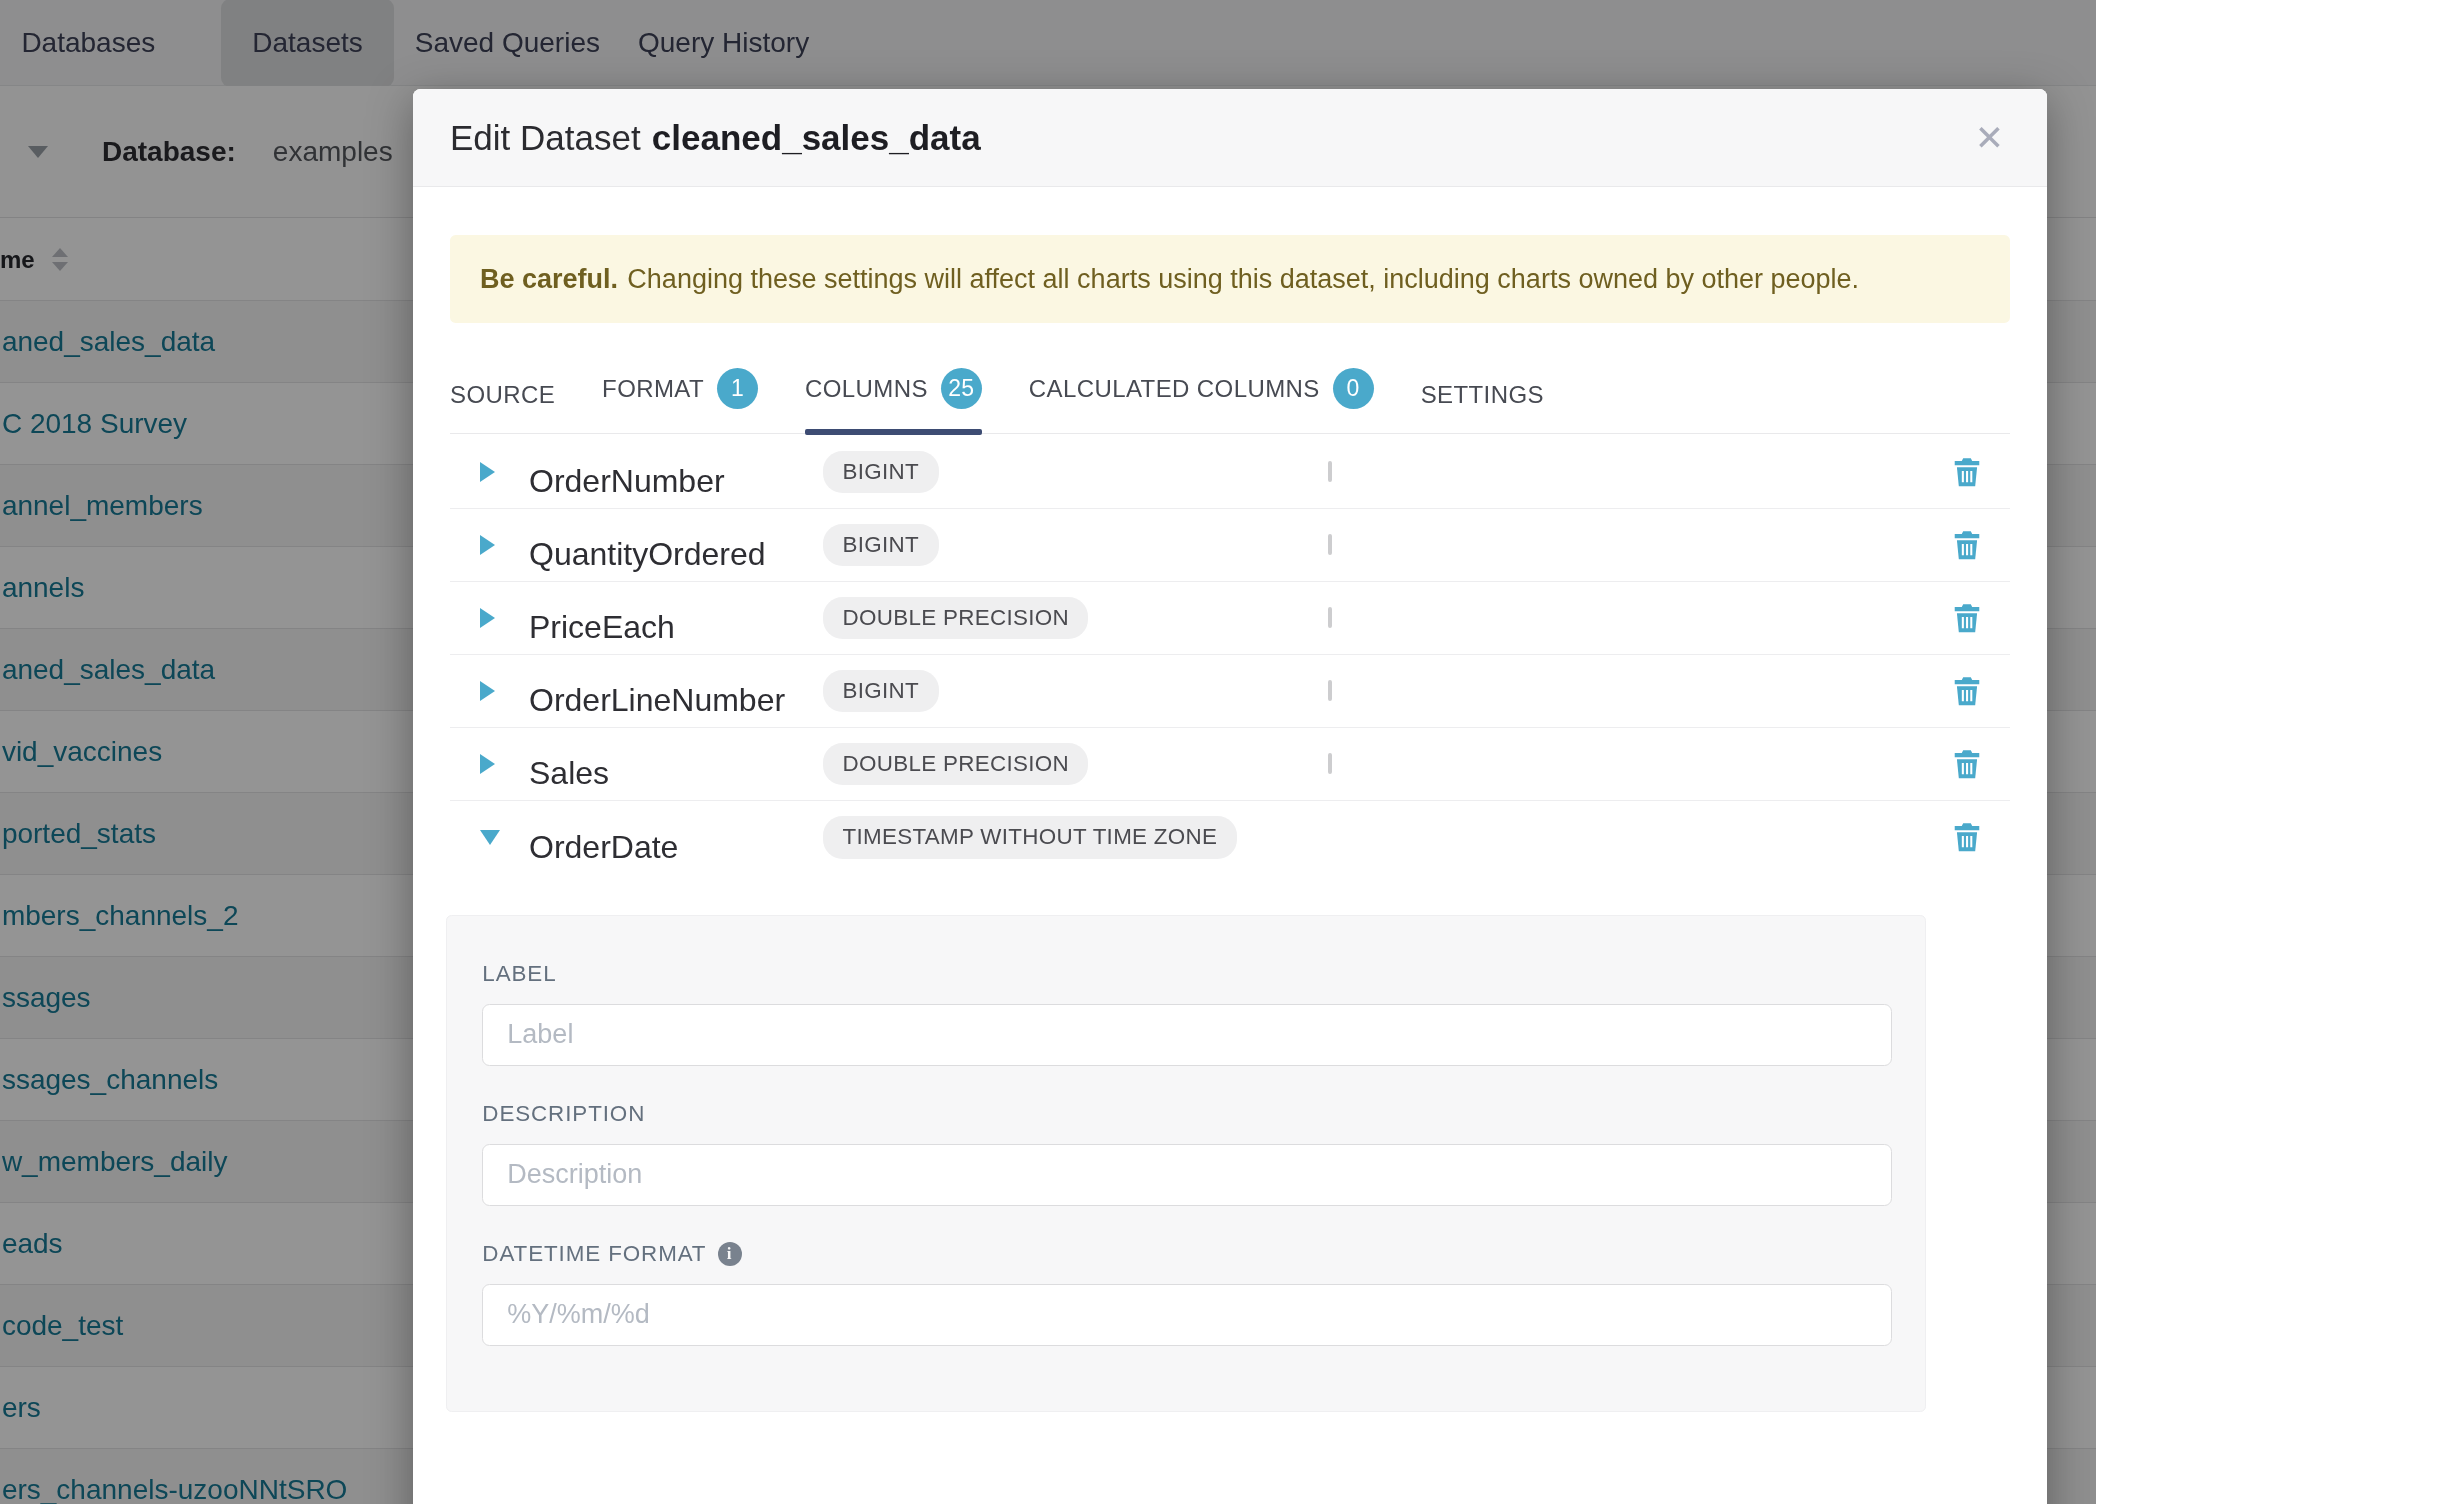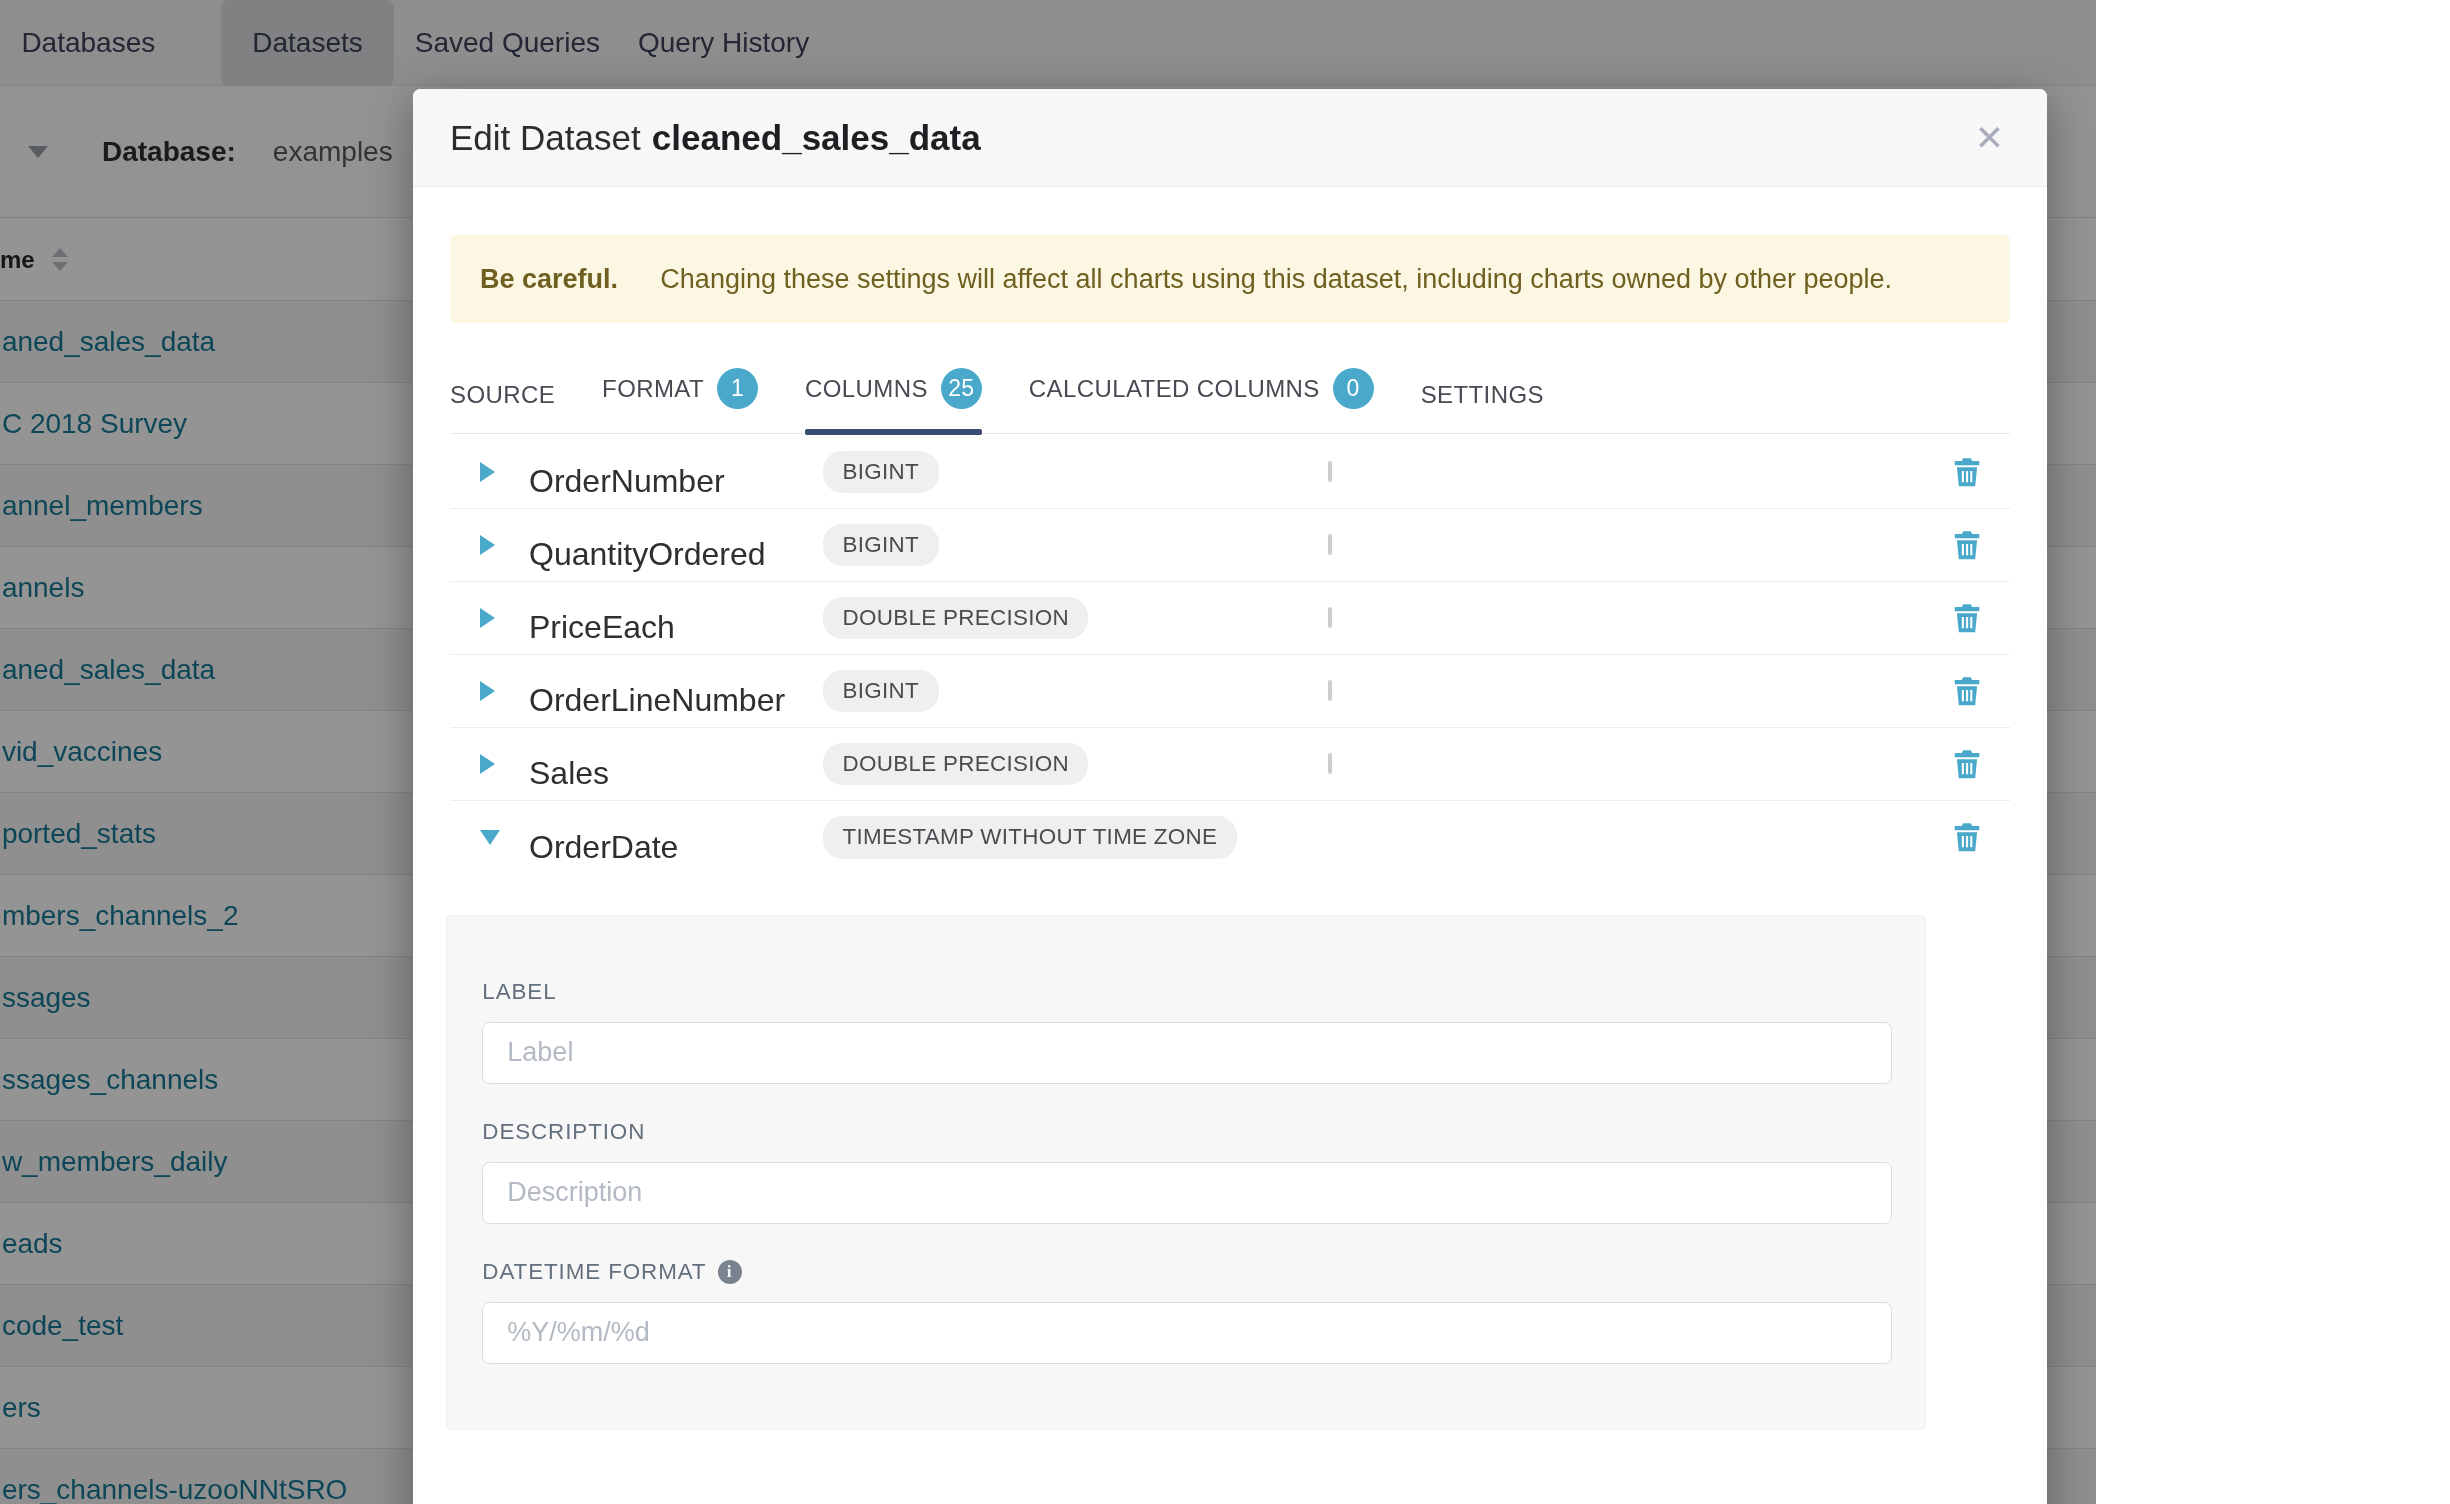--- a/index.html
+++ b/index.html
@@ -56,21 +56,21 @@
            overflow:hidden; }
   .modal-header { position:relative; height:98px; background:#F7F7F8; border-bottom:0.9px solid #E9E9EB; }
   .modal-title { position:absolute; left:37px; top:0; height:98px; display:flex; align-items:center;
                  font-size:35px; color:#2B2B30; }
   .modal-title b { font-weight:700; margin-left:11.2px; color:#1E1E23; }
   .modal-close { position:absolute; right:43px; top:0; height:98px; display:flex; align-items:center;
                  font-size:35px; color:#A9ACBA; cursor:pointer; }
   .modal-body { padding:0 37px; }
 
   .banner { margin-top:48px; height:88px; background:#FBF7E2; border-radius:5.6px;
-            display:flex; align-items:center; padding:0 30px; font-size:27px; color:#6F5F20;gap:33px; }
+            display:flex; align-items:center; padding:0 30px; font-size:27px; color:#6F5F20; }
   .banner b { font-weight:700; margin-right:9.3px; white-space:nowrap; }
 
   .tabs { display:flex; align-items:flex-end; margin-top:32px; border-bottom:1.9px solid #E9E9EB; }
   .tab { position:relative; display:flex; align-items:center; font-size:24px; letter-spacing:0.4px;
          color:#474A52; padding:13px 0 24px 0; margin-right:47px; cursor:pointer; }
   .tab .badge { display:inline-flex; align-items:center; justify-content:center; margin-left:13px;
                 width:41px; height:41px; border-radius:50%; background:#4AA9CB; color:#fff; font-size:23px; }
   .tab.active::after { content:""; position:absolute; left:0; right:0; bottom:-1.9px; height:5.6px;
                        background:#3D4C73; border-radius:1.9px; }
 
@@ -91,21 +91,21 @@
                font-size:22.4px; color:#4B4B50; letter-spacing:0.3px; white-space:nowrap; }
   .checkbox { width:34px; height:34px; border-radius:6.5px; border:2.8px solid #CDCDCF; background:#fff;
               position:relative; cursor:pointer; margin-left:1.9px; }
   .checkbox.checked { border:none; background:#4AA9CB; width:35px; height:35px; }
   .checkbox.checked::after { content:""; position:absolute; left:7.5px; top:8.4px; width:18.6px; height:9.3px;
               border-left:3.7px solid #fff; border-bottom:3.7px solid #fff; transform:rotate(-45deg); }
   .trash-cell { display:flex; justify-content:center; }
   .trash { color:#4AA9CB; cursor:pointer; display:inline-flex; }
 
   .expand-panel { margin:41px 0 0 -3.7px; width:1480px; background:#F7F7F8; border:0.9px solid #EFEFF1;
-                  border-radius:5.6px; padding:63px 35px 65px 35px; }
+                  border-radius:5.6px; padding:45px 35px 65px 35px; }
   .field { margin-bottom:35px; }
   .field:last-child { margin-bottom:0; }
   .field-label { display:flex; align-items:center; font-size:22.4px; font-weight:500; letter-spacing:0.9px;
                  color:#64707E; margin-bottom:17px; }
   .info-icon { display:inline-flex; align-items:center; justify-content:center; width:24px; height:24px;
                border-radius:50%; background:#79828E; color:#F7F7F8; font-size:17px; font-weight:700;
                margin-left:11.2px; font-family:"Liberation Serif", serif; }
   .field input { width:1410px; height:62px; background:#fff; border:0.9px solid #DCDCDE; border-radius:7.5px;
                  padding:0 24px; font-size:27px; color:#333; font-family:"Liberation Sans",sans-serif;
                  outline:none; }

